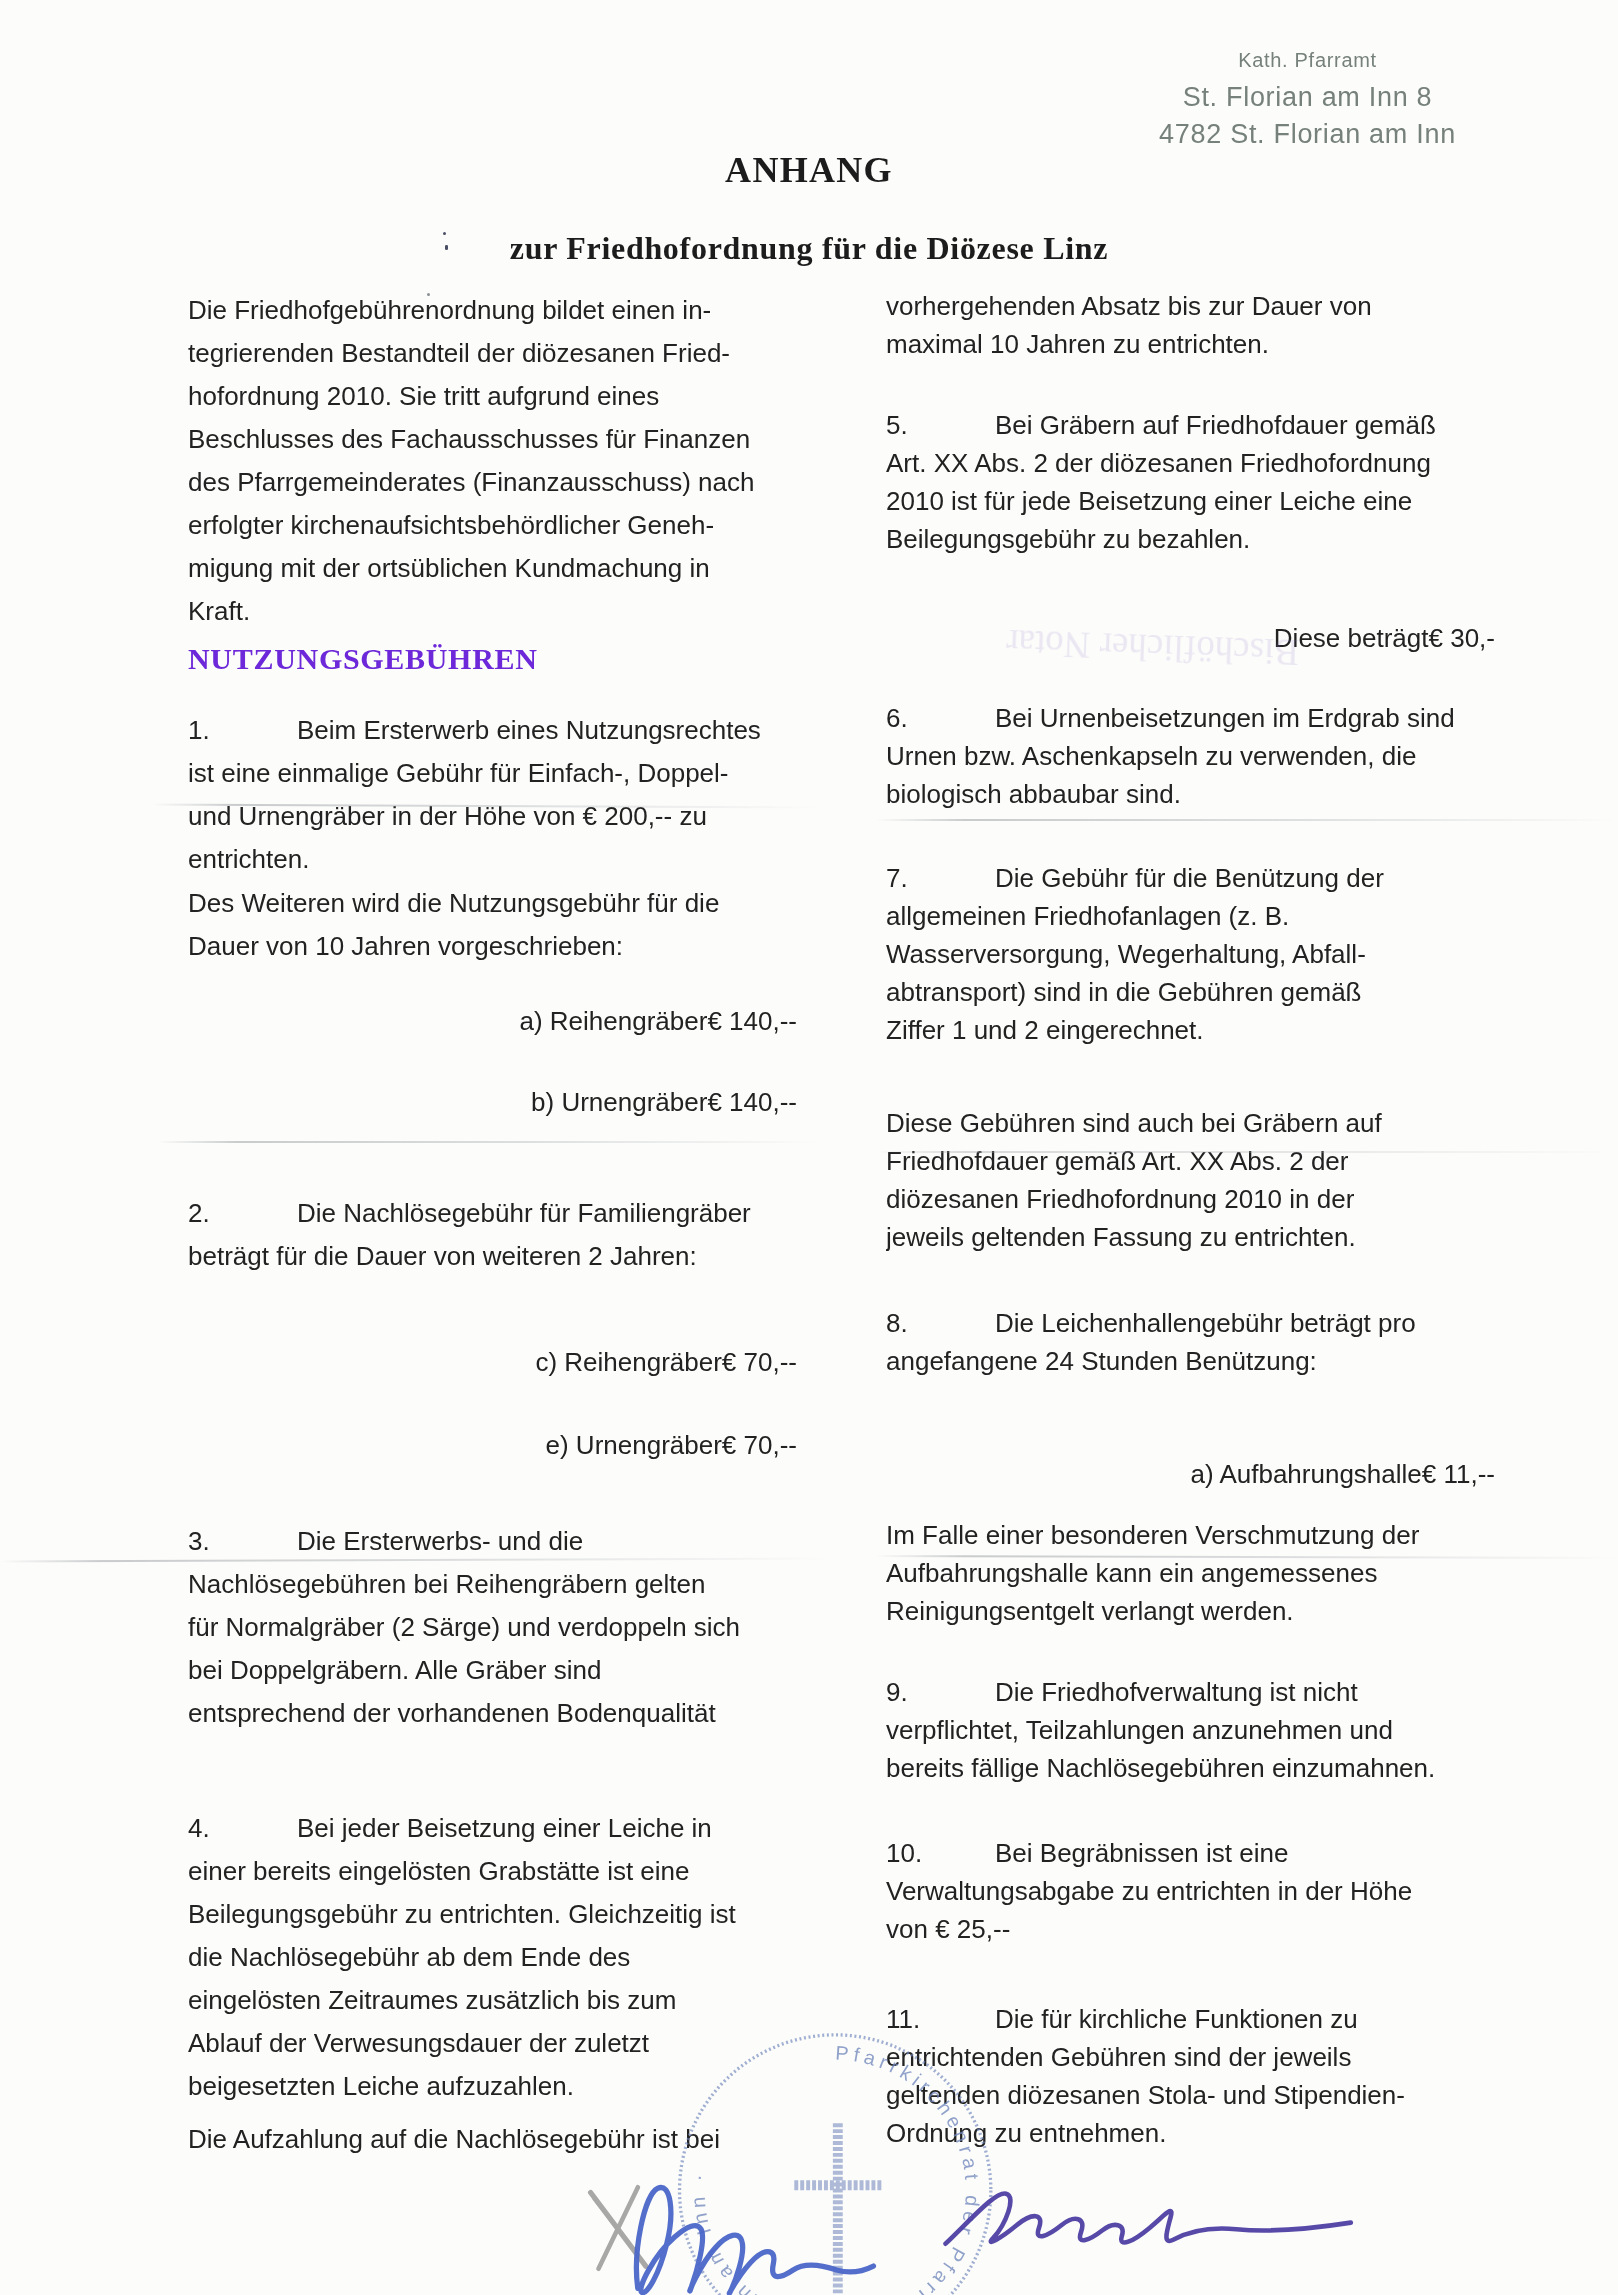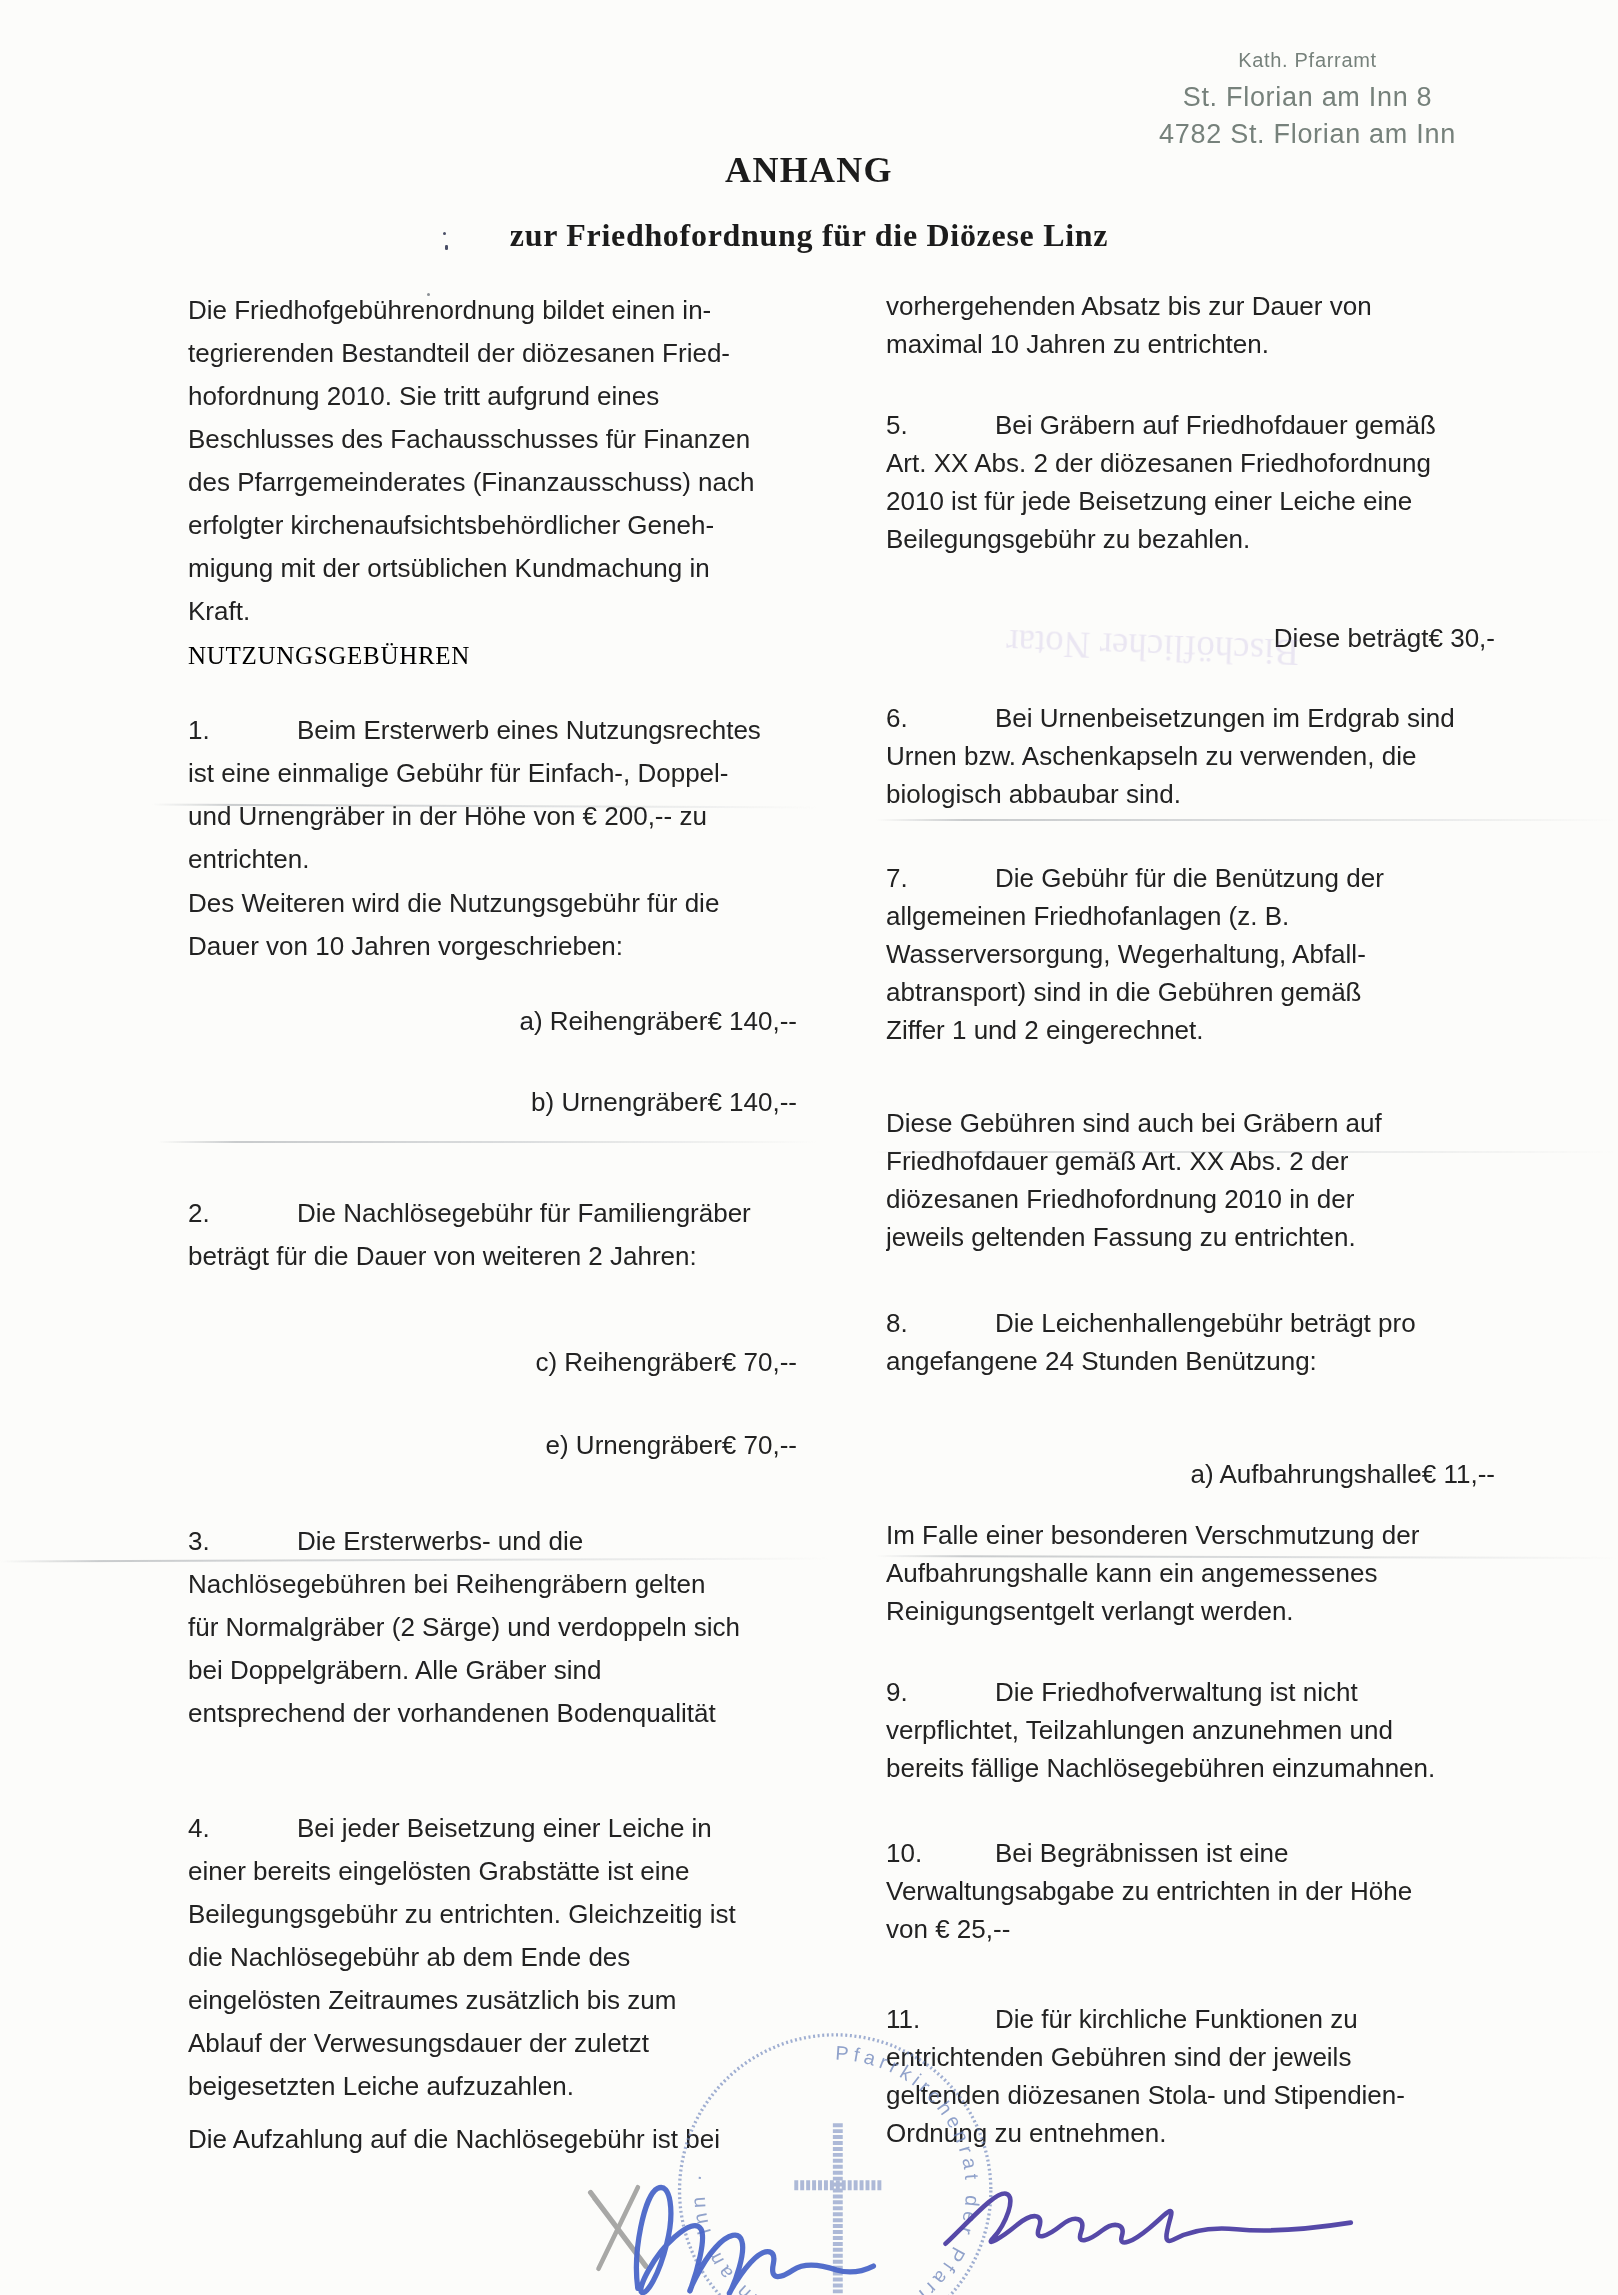--- a/index.html
+++ b/index.html
@@ -19,38 +19,38 @@
   }
   .hdr-stamp .hs1{font-size:20px;}
   .hdr-stamp .hs2{font-size:27px;text-align:center;}
   
   .title{
     position:absolute;left:0;top:149px;width:1618px;margin:0;
     text-align:center;font-family:"Liberation Serif", serif;
     font-weight:bold;font-size:36px;color:#1c1c1c;letter-spacing:1.3px;
   }
   .subtitle{
-    position:absolute;left:0;top:217px;width:1618px;margin:0;
+    position:absolute;left:0;top:230px;width:1618px;margin:0;
     text-align:center;font-family:"Liberation Serif", serif;
     font-weight:bold;font-size:32px;color:#1c1c1c;letter-spacing:0.7px;
   }
   
   .block{position:absolute;font-size:26px;}
   .lc{left:188px;width:609px;}
   .rc{left:886px;width:609px;}
   .lc .jline{height:43px;line-height:43px;}
   .rc .jline{height:38px;line-height:38px;}
   .jline{text-align:justify;overflow:hidden;white-space:nowrap;}
   .jline::after{content:"";display:inline-block;width:100%;height:0;}
   .jline.last{text-align:left;}
   .jline.last::after{content:none;}
   .num{display:inline-block;width:109px;}
   .heading{
-    font-family:"Liberation Serif", serif;font-weight:normal;
-    font-size:25px;letter-spacing:0.7px;color:#000000;
+    font-family:"Liberation Serif", serif;font-weight:bold;
+    font-size:30px;letter-spacing:0.7px;color:#6d28d9;
   }
   .fee{display:flex;justify-content:flex-end;}
   .lc.fee{height:43px;line-height:43px;}
   .rc.fee{height:38px;line-height:38px;}
   
   .crease{
     position:absolute;height:2px;
     background:linear-gradient(90deg,rgba(150,155,160,0) 0%,rgba(150,155,160,.5) 12%,rgba(170,175,180,.4) 55%,rgba(150,155,160,0) 100%);
     filter:blur(0.7px);
   }

